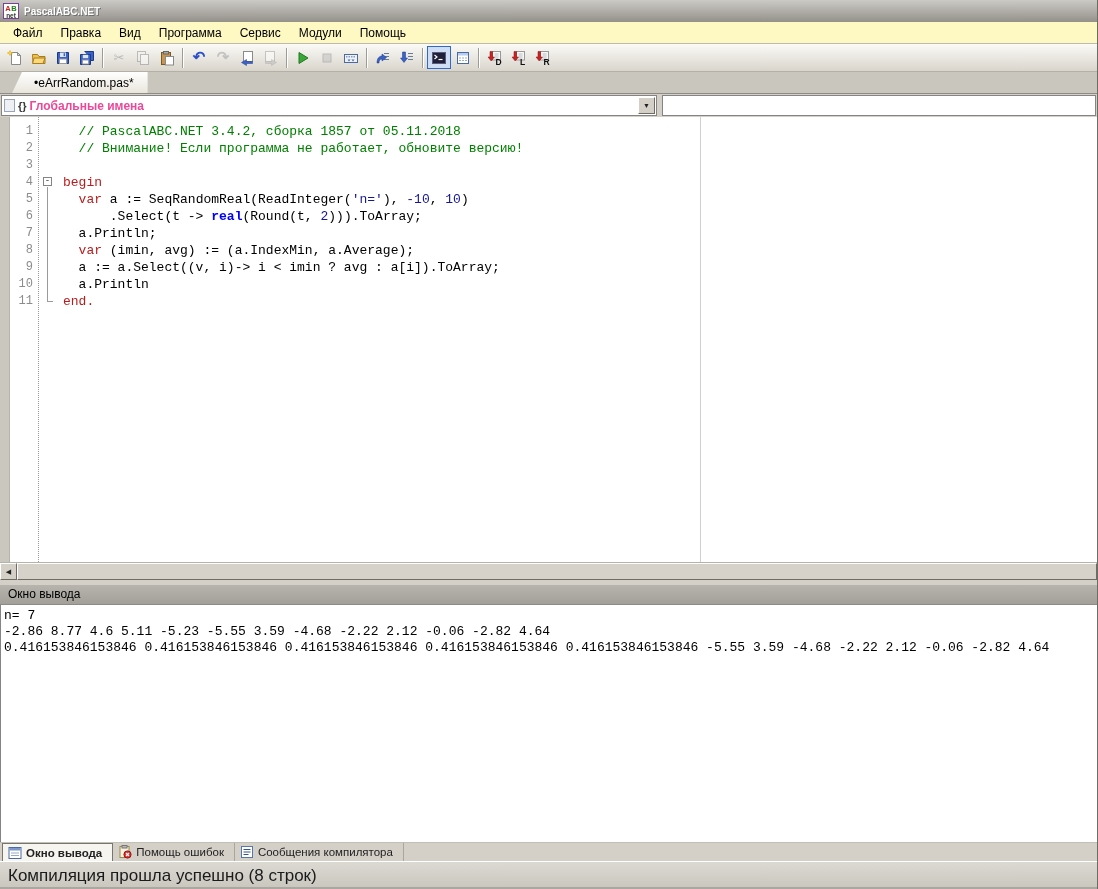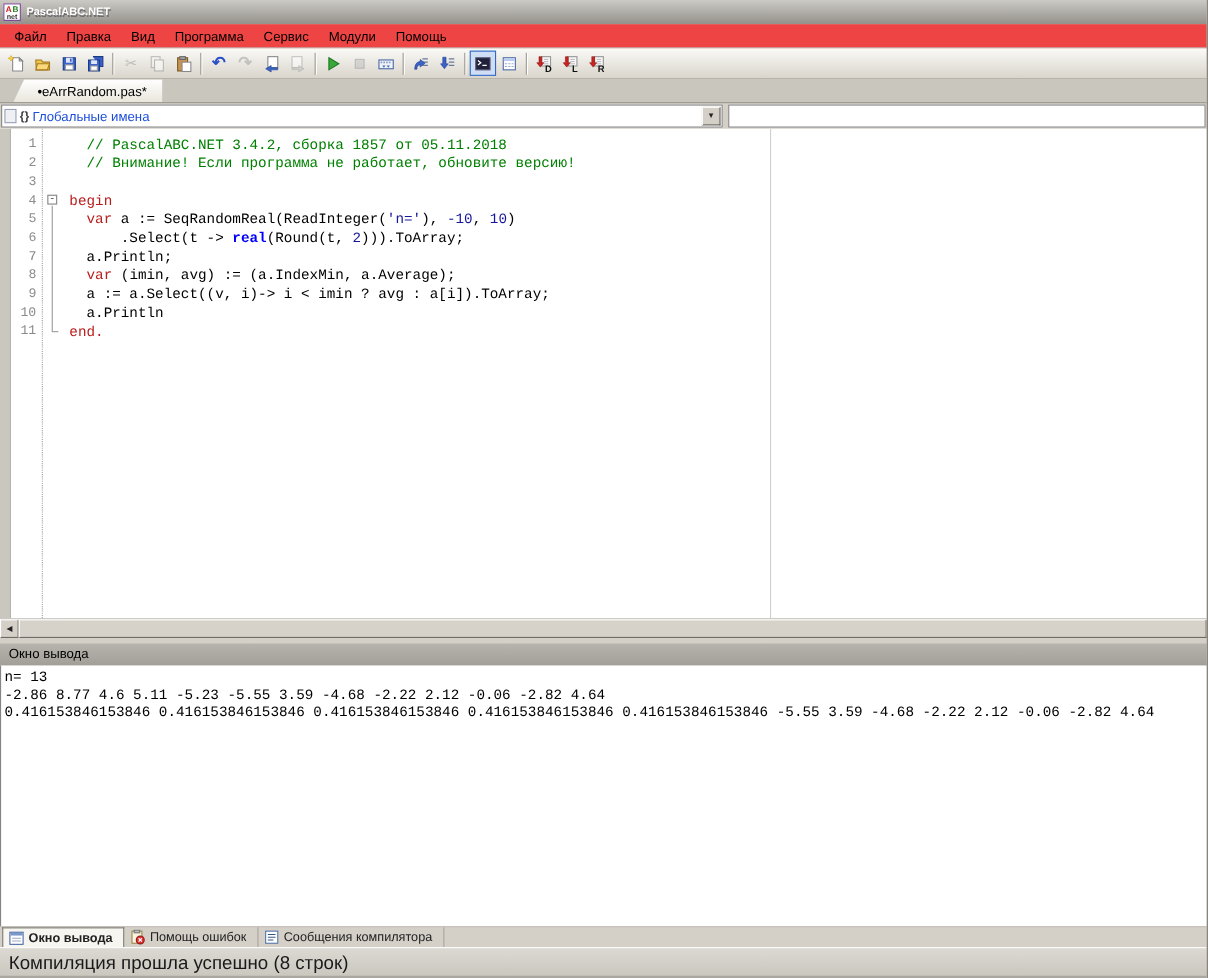--- a/index.html
+++ b/index.html
@@ -8,21 +8,21 @@
     width:1098px; height:889px; background:#d4d0c8; overflow:hidden;
     font-family:"Liberation Sans", sans-serif; font-size:12px; color:#000;
     display:flex; flex-direction:column; position:relative;
     border-right:1px solid #6e6b64;
   }
   
   .titlebar{height:22px;flex:0 0 22px;background:linear-gradient(180deg,#cccac5,#94918b);
     display:flex;align-items:center;gap:5px;padding-left:3px;}
   .titlebar .title{color:#fff;font-weight:bold;font-size:10px;text-shadow:1px 1px 0 #6e6e6e;}
   
-  .menubar{height:22px;flex:0 0 22px;background:#ef4444;display:flex;align-items:stretch;
+  .menubar{height:22px;flex:0 0 22px;background:#fef9c3;display:flex;align-items:stretch;
     border-bottom:1px solid #bdbab2;padding-left:4px;}
   .menu-item{padding:4px 9px 0 9px;font-size:12px;cursor:default;}
   
   .toolbar{height:28px;flex:0 0 28px;background:linear-gradient(180deg,#fbfaf7,#d9d5cc);
     display:flex;align-items:center;padding-left:3px;border-bottom:1px solid #b3b0a8;}
   .tbtn{width:24px;height:23px;display:flex;align-items:center;justify-content:center;
     border:1px solid transparent;}
   .tbtn.selected{border:1px solid #316ac5;background:#cfdef4;}
   .tbtn.disabled{filter:grayscale(1) opacity(.5);}
   .tsep{width:2px;height:20px;border-left:1px solid #9e9b93;border-right:1px solid #fff;margin:0 3px;}
@@ -35,21 +35,21 @@
     background:linear-gradient(180deg,#ffffff,#e9e6dc);
     clip-path:polygon(10px 0,100% 0,100% 100%,0 100%);
     filter:drop-shadow(0 0 1px #7d7b74);}
   
   .navrow{height:23px;flex:0 0 23px;background:#d4d0c8;display:flex;align-items:center;
     padding:1px 1px 1px 1px;gap:5px;}
   .scope-combo{width:656px;height:21px;background:#fff;border:1px solid #848484;
     display:flex;align-items:center;position:relative;padding-left:2px;gap:3px;}
   .combo-doc{width:11px;height:13px;background:#eef0f4;border:1px solid #9aa4b8;flex:0 0 11px;}
   .braces{font-weight:bold;color:#3a3a3a;font-size:11px;}
-  .scope-label{font-size:12px;color:#1d4ed8;}
+  .scope-label{font-size:12px;color:#ec4899;font-weight:bold;}
   .combo-arrow{position:absolute;right:1px;top:1px;width:17px;height:17px;background:#d4d0c8;
     border:1px solid;border-color:#fff #6e6b64 #6e6b64 #fff;display:flex;align-items:center;
     justify-content:center;font-size:7px;color:#222;}
   .member-box{flex:1;height:21px;background:#fff;border:1px solid #848484;}
   
   .editor{height:445px;flex:0 0 445px;background:#fff;display:flex;position:relative;overflow:hidden;}
   .gutter-strip{width:10px;flex:0 0 10px;background:#cac7bf;border-right:1px solid #b5b2aa;}
   .linenums{width:29px;flex:0 0 29px;background:#fff;border-right:1px dotted #9a9a9a;
     padding:6px 5px 0 0;text-align:right;color:#8c8c8c;
     font-family:"Liberation Mono", monospace;font-size:12px;line-height:17px;}
@@ -347,21 +347,21 @@
 
   <div class="hscroll">
     <div class="sb-btn">◀</div>
     <div class="sb-thumb"></div>
   </div>
 
   <div class="splitter"></div>
 
   <div class="out-header">Окно вывода</div>
 
-  <div class="out-area" id="outarea"><div class="out-line">n= 13</div><div class="out-line">-2.86 8.77 4.6 5.11 -5.23 -5.55 3.59 -4.68 -2.22 2.12 -0.06 -2.82 4.64</div><div class="out-line">0.416153846153846 0.416153846153846 0.416153846153846 0.416153846153846 0.416153846153846 -5.55 3.59 -4.68 -2.22 2.12 -0.06 -2.82 4.64</div></div>
+  <div class="out-area" id="outarea"><div class="out-line">n= 7</div><div class="out-line">-2.86 8.77 4.6 5.11 -5.23 -5.55 3.59 -4.68 -2.22 2.12 -0.06 -2.82 4.64</div><div class="out-line">0.416153846153846 0.416153846153846 0.416153846153846 0.416153846153846 0.416153846153846 -5.55 3.59 -4.68 -2.22 2.12 -0.06 -2.82 4.64</div></div>
 
   <div class="btabs" id="btabs">
       <div class="btab active">
         <span>
           <svg width="14" height="14" viewBox="0 0 14 14">
             <rect x="1" y="1.5" width="12" height="11" fill="#fff" stroke="#4a6aa5"></rect>
             <rect x="1.5" y="2" width="11" height="2.5" fill="#7c97c9"></rect>
             <path d="M3 7h8M3 9.5h8" stroke="#9aa8c8"></path>
           </svg>
         </span>

